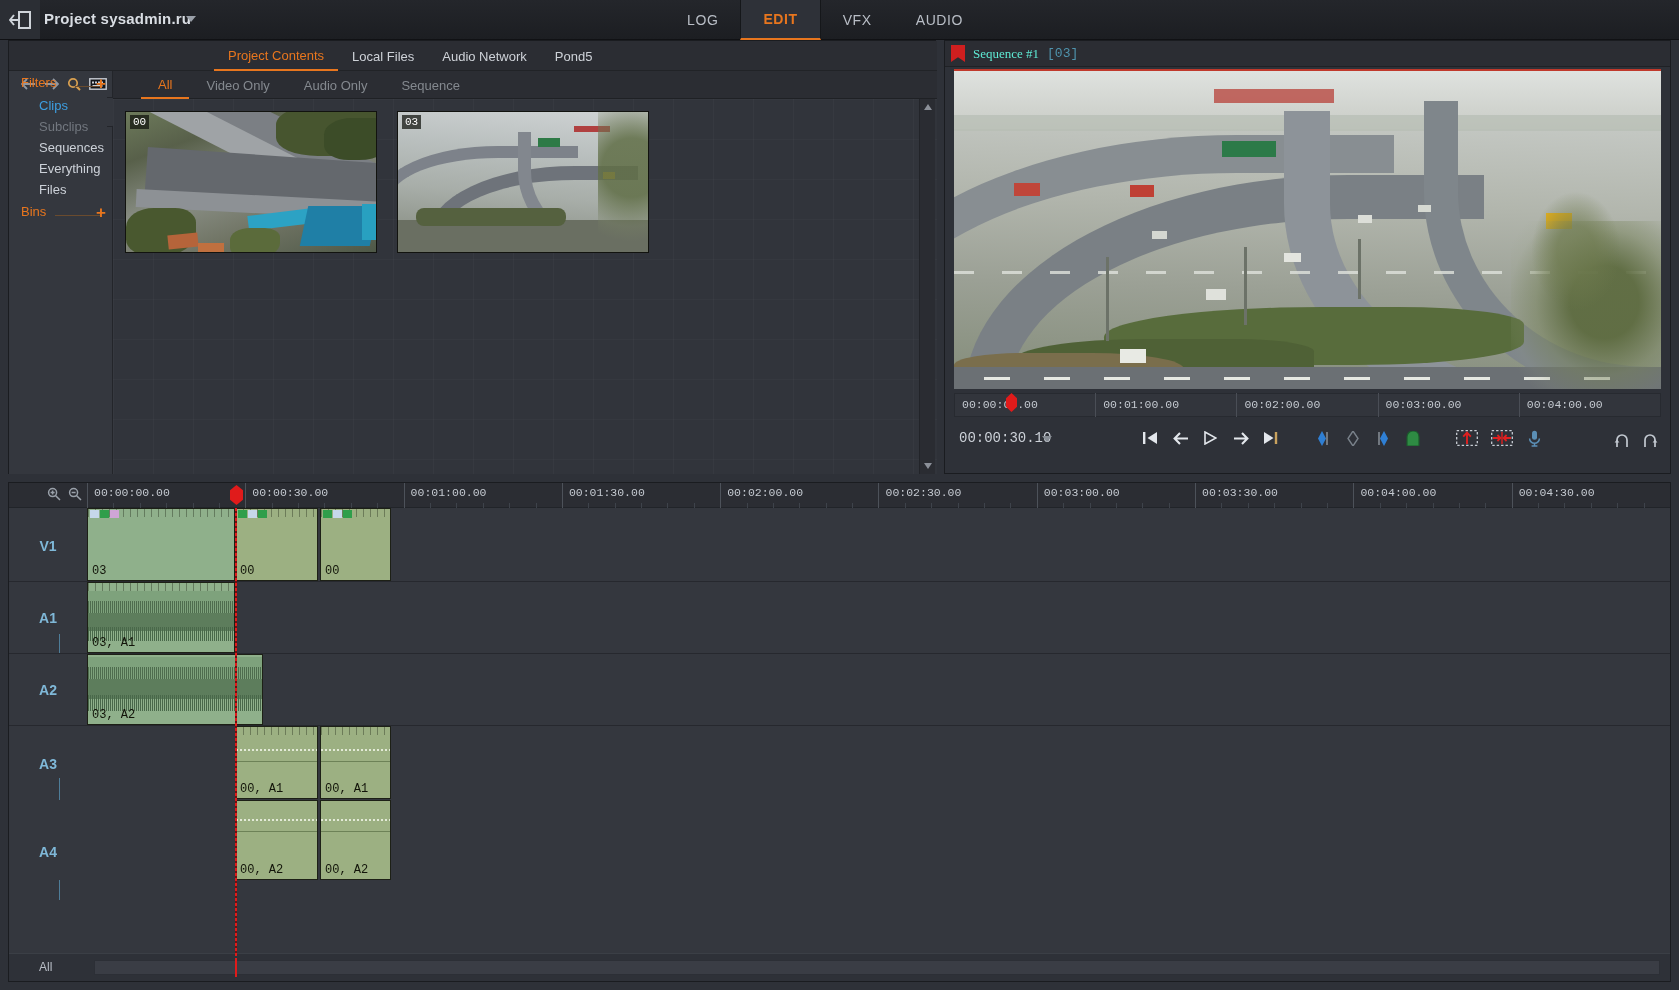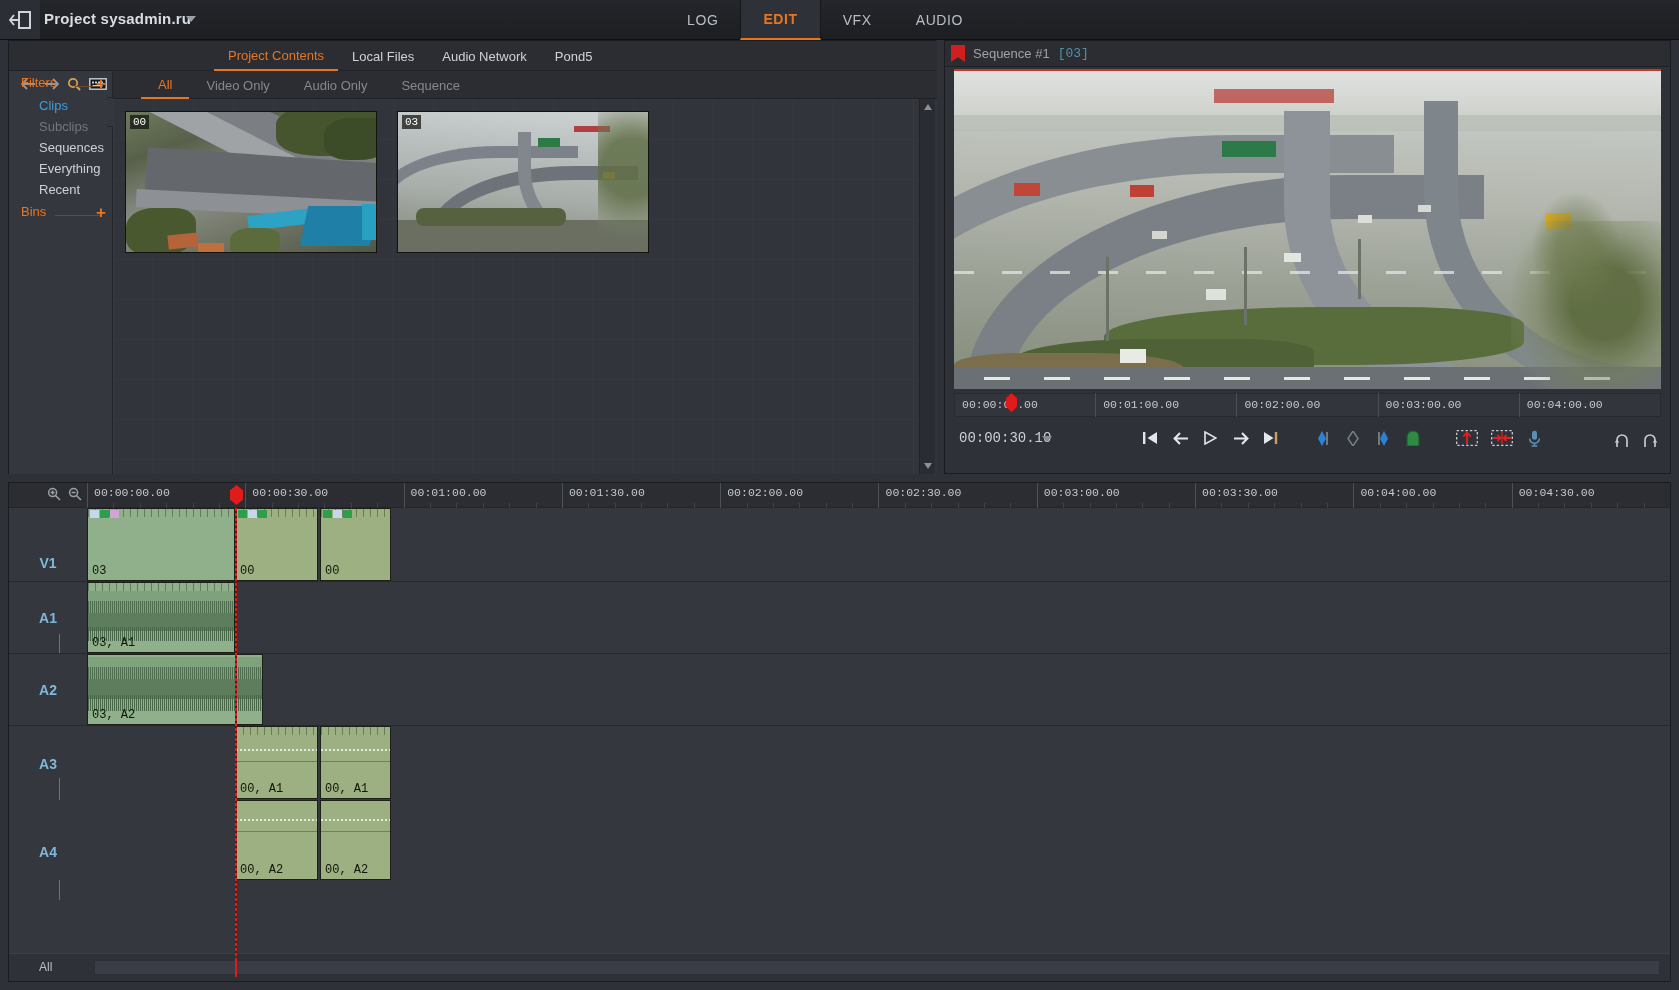--- a/index.html
+++ b/index.html
@@ -150,21 +150,21 @@
     position: absolute; left: 944px; top: 40px; width: 727px; height: 434px;
     background: #2e3138; border: 1px solid #1a1c20;
   }
   .viewer-head {
     position: absolute; left: 0; top: 0; width: 725px; height: 26px;
     background: #2b2d33; border-bottom: 1px solid #1f2125;
     display: flex; align-items: center; padding-left: 6px; gap: 8px;
   }
   .seq-flag { width: 14px; height: 17px; background: #cf1f1f;
     clip-path: polygon(0 0,100% 0,100% 100%,50% 72%,0 100%); }
-  .seq-name { color: #a3a3a3; font-size: 13px; font-family: Liberation Sans, sans-serif; }
+  .seq-name { color: #5eead4; font-size: 13px; font-family: Liberation Serif, serif; }
   .seq-clip { color: #4f93ad; font-size: 13px; font-family: "Liberation Mono", monospace; }
 
   .vframe {
     position: absolute; left: 9px; top: 28px; width: 707px; height: 320px;
     border-top: 2px solid #c0392b; overflow: hidden; background: #98a0a1;
   }
   .vsky { position: absolute; inset: 0;
     background: linear-gradient(182deg,#d3d6d4 0%, #c3c7c2 18%, #b2b6ad 42%, #9ba095 68%, #838c79 100%); }
 
   .vruler {
@@ -338,21 +338,21 @@
 
       <div class="sec-head">
         <span>Filters</span>
         <span class="rule"></span>
         <span class="plus">+</span>
       </div>
       <div class="filter-item sel">Clips</div>
       <div class="filter-item dim">Subclips</div>
       <div class="filter-item">Sequences</div>
       <div class="filter-item">Everything</div>
-      <div class="filter-item">Recent</div>
+      <div class="filter-item">Files</div>
 
       <div class="sec-head">
         <span>Bins</span>
         <span class="rule" style="left:46px;width:46px;"></span>
         <span class="plus">+</span>
       </div>
     </div>
     <div class="collapse-tab"></div>
 
     <div class="filterbar">
@@ -662,21 +662,21 @@
               <span></span>
               <span></span>
               <span></span>
             </span></div>
       </div>
     </div>
 
     <div class="tracks">
 
       <div class="lanehdr" style="top:0;height:73px;">
-        <div class="lbl" style="top:47px;">V1</div>
+        <div class="lbl" style="top:30px;">V1</div>
       </div>
       <div class="lanearea" style="top:0;height:73px;">
         <div class="clip vclip" style="left:0;width:148px;">
           <div class="strip"></div>
           <div class="chips">
               <i style="background:#c6d7ea"></i>
               <i style="background:#2f9e4a"></i>
               <i style="background:#cfa5d6"></i>
             </div>
           <div class="name">03</div>

